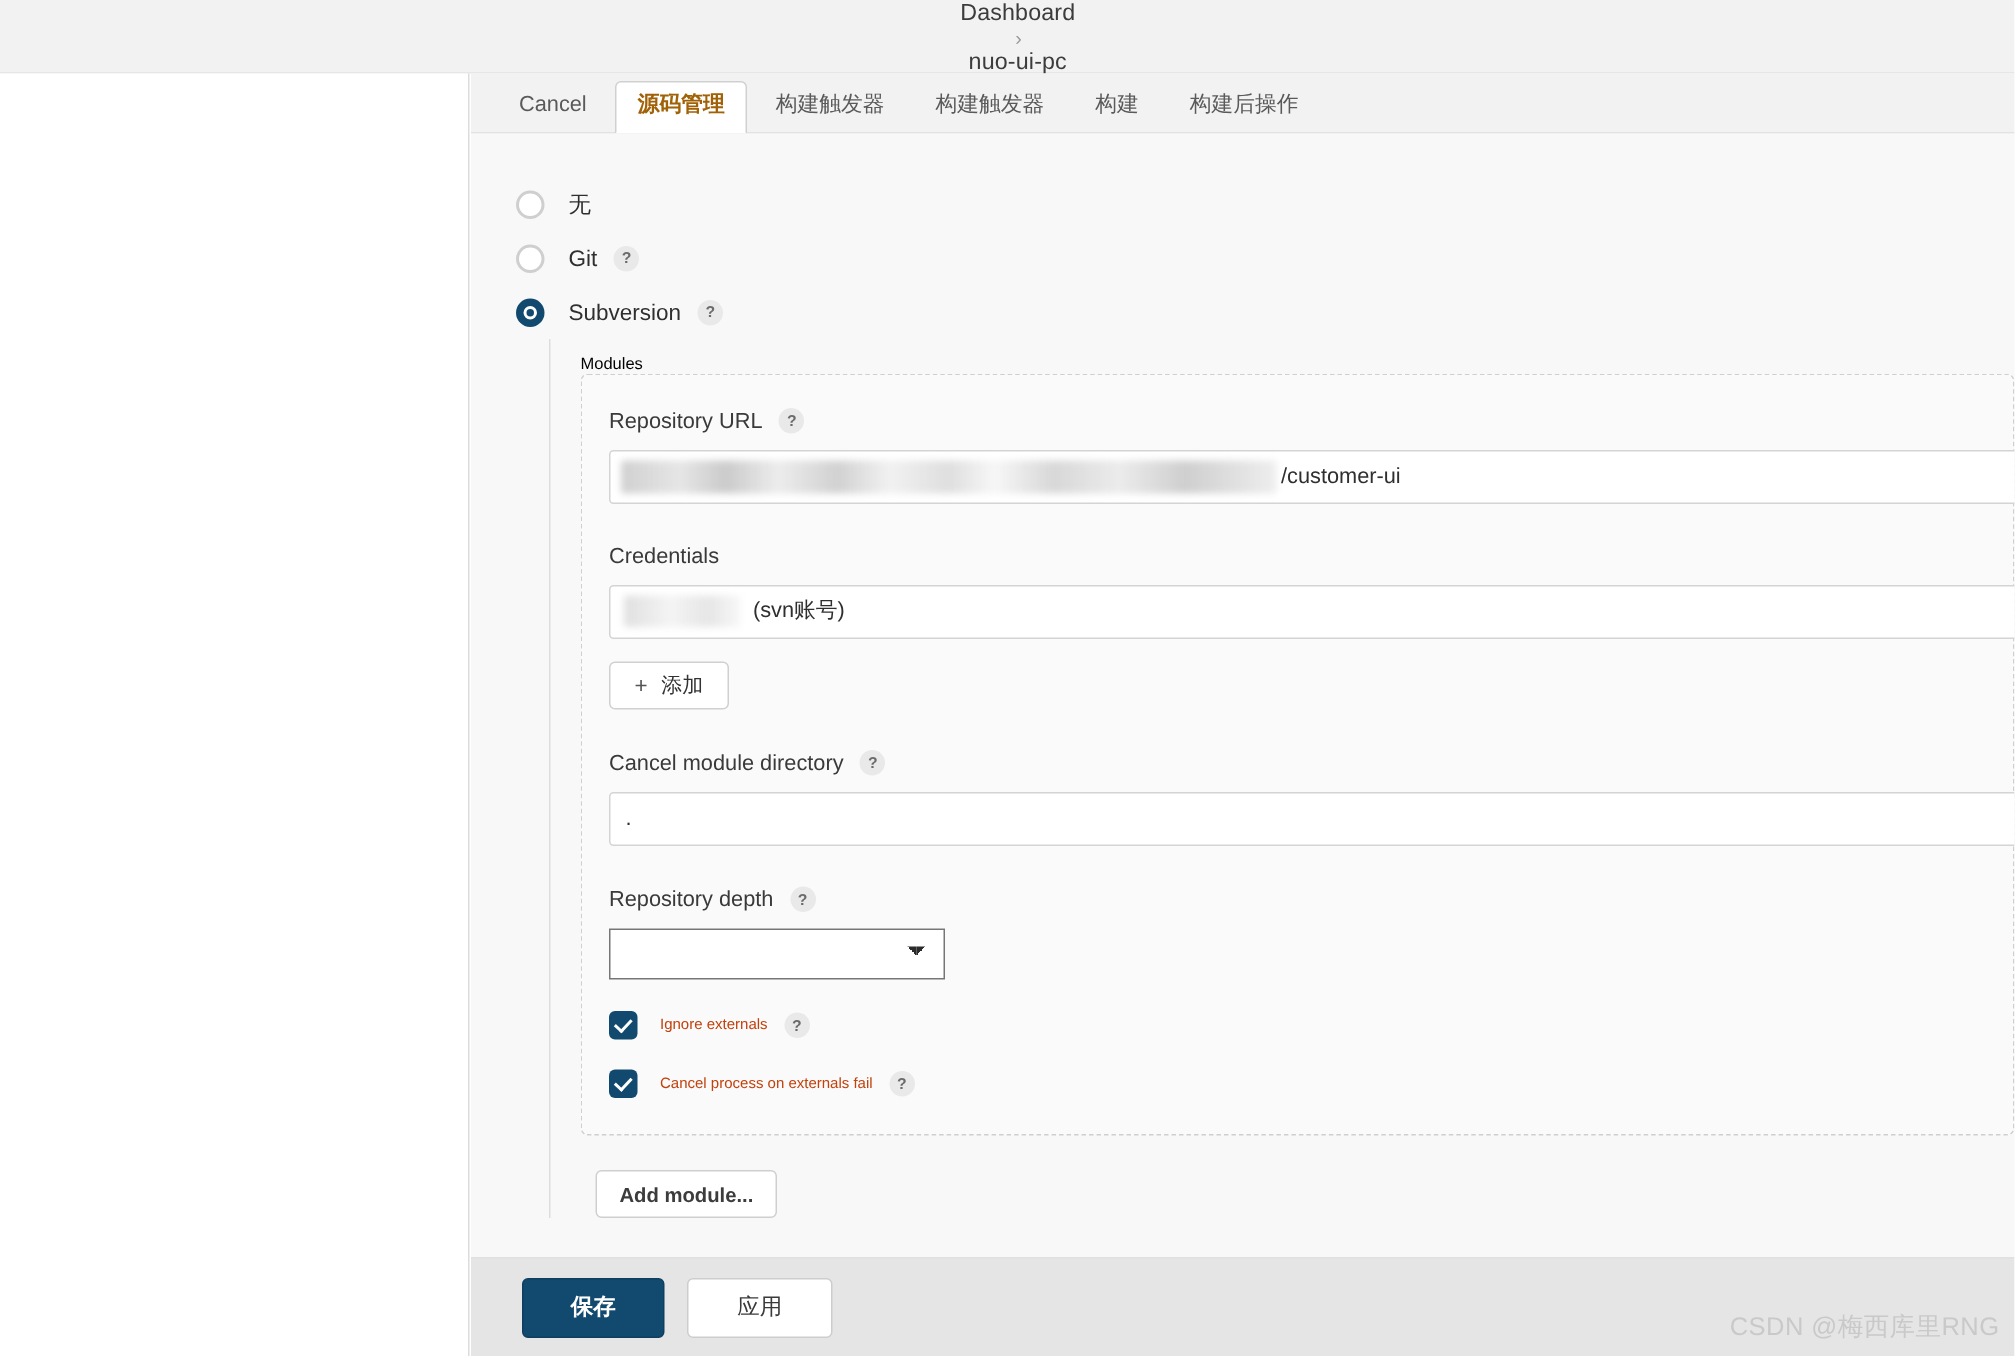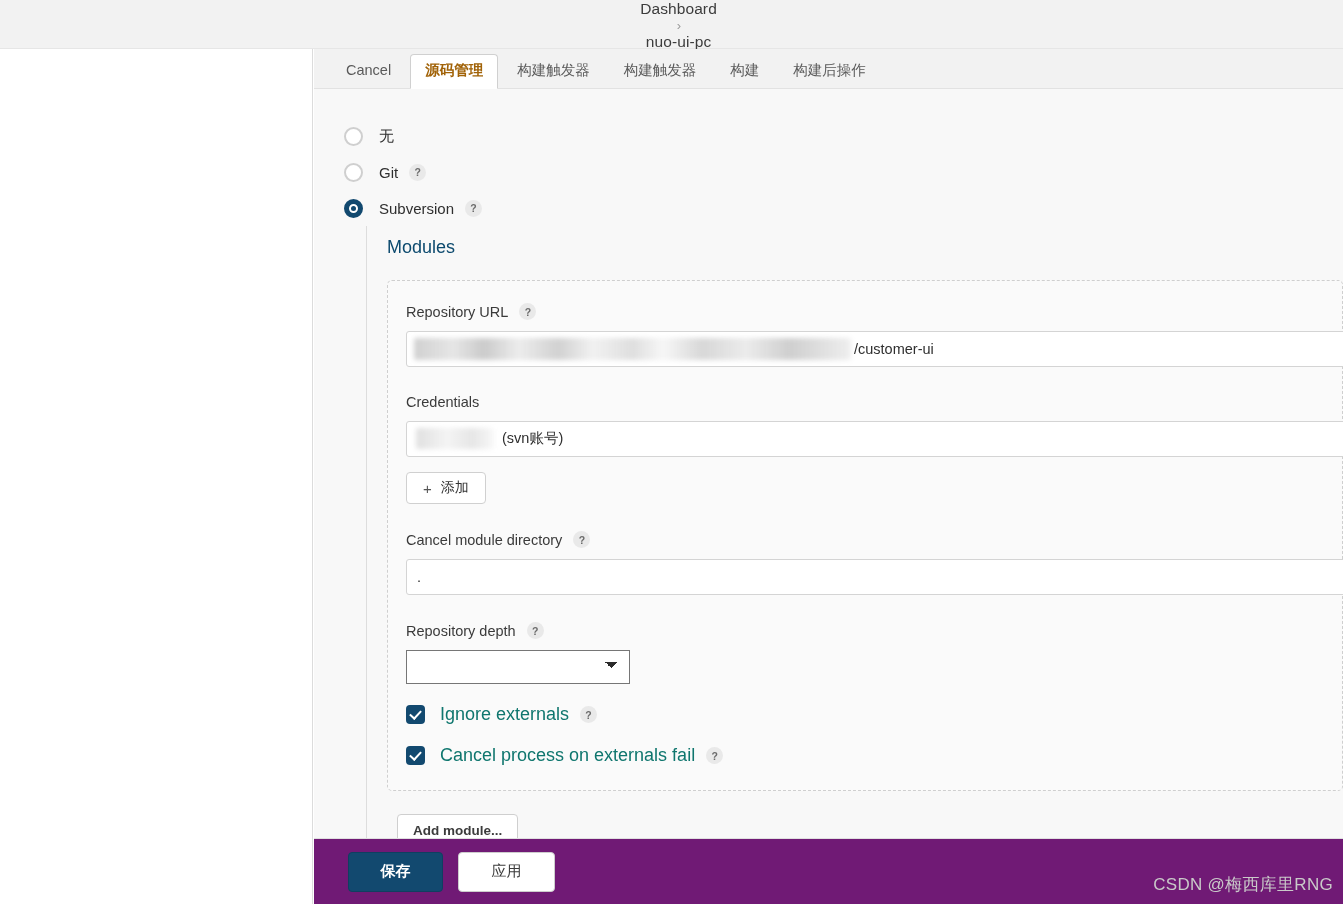--- a/index.html
+++ b/index.html
@@ -139,22 +139,22 @@
   }
 
   
   .sub-section {
     margin-left: 52px;
     border-left: 1px solid #dddddd;
     padding-left: 20px;
     padding-top: 11px;
   }
   .section-title {
-    font-size: 18px; color: #0c4a6e;
-    margin-bottom: 22px;
+    font-size: 11px; color: #000000;
+    margin-bottom: 0;
   }
 
   .module-box {
     border: 1px dashed #cfcfcf;
     border-radius: 5px;
     background: #fafafa;
     padding: 22px 0 24px 18px;
     margin-right: 0;
   }
 
@@ -275,42 +275,42 @@
   }
   .checkbox::after {
     content: "";
     position: absolute;
     left: 6px; top: 3px;
     width: 5px; height: 9px;
     border: solid #ffffff;
     border-width: 0 2px 2px 0;
     transform: rotate(43deg);
   }
-  .check-label { font-size: 18px; color: #0f766e; }
+  .check-label { font-size: 10px; color: #c2410c; }
 
   .addmodule-btn {
     margin-top: 23px;
     margin-left: 10px;
     height: 32px;
     padding: 0 15px;
     background: #ffffff;
     border: 1px solid #cfcfcf;
     border-radius: 4px;
     font-size: 13.5px;
     font-weight: bold;
     color: #3c3c3c;
     cursor: pointer;
     font-family: "Liberation Sans", "DejaVu Sans", sans-serif;
   }
 
   
   .footer {
     position: absolute; left: 0; top: 789px;
     width: 1029px; height: 66px;
-    background: #701a75;
+    background: #e5e5e5;
     border-top: 1px solid #e0e0e0;
     display: flex; align-items: center;
     padding-left: 34px;
     gap: 15px;
   }
   .btn-save {
     width: 95px; height: 40px;
     background: #12496f;
     color: #ffffff;
     border: 1px solid #0f3f60;

